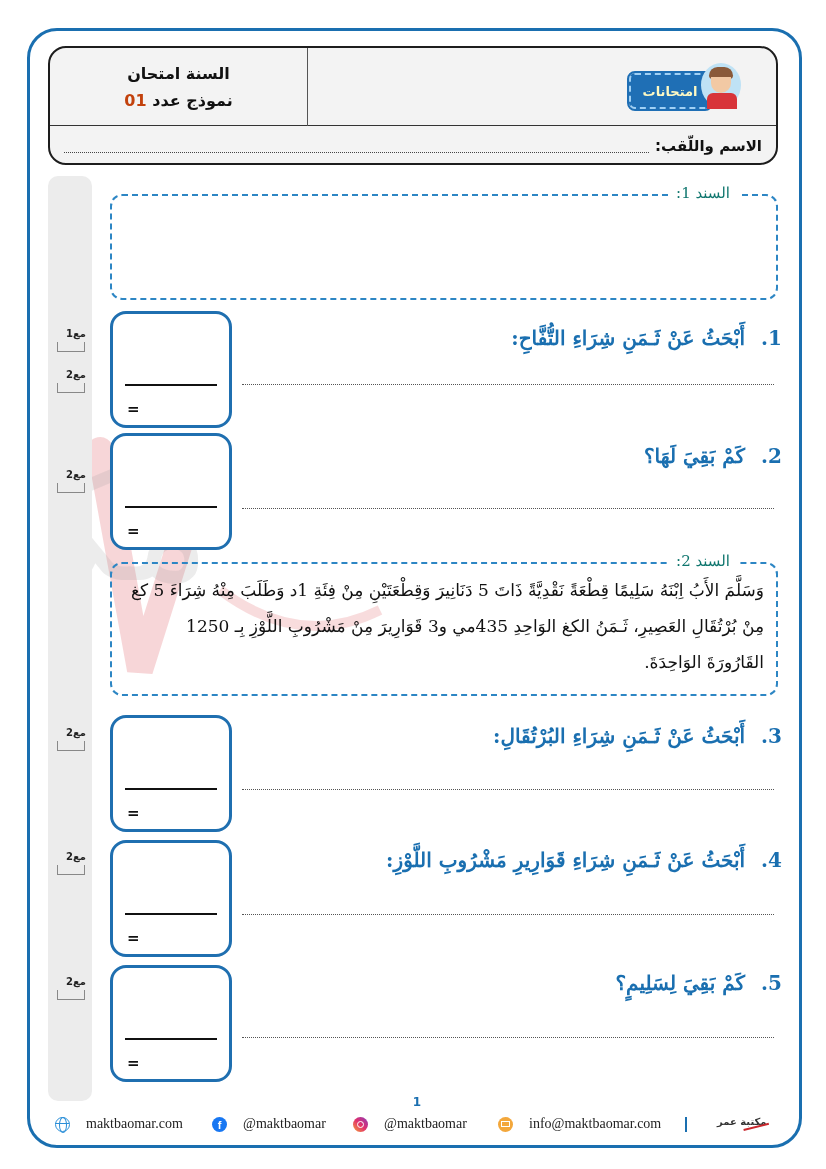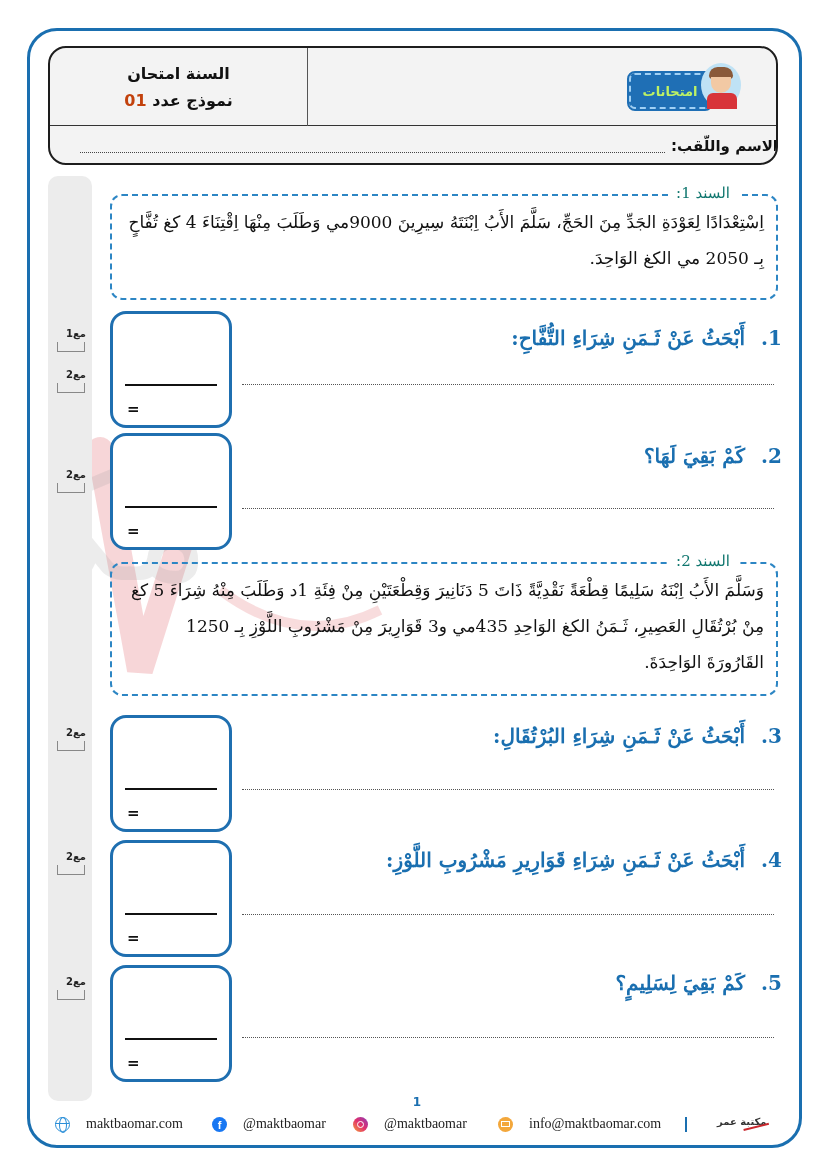--- a/index.html
+++ b/index.html
@@ -20,31 +20,31 @@
   .header-cell { position: absolute; top: 0; height: 78px; display: flex; flex-direction: column; align-items: center; justify-content: center; gap: 8px; direction: rtl; }
   .cell-left { left: 0; width: 258px; border-right: 1.5px solid #555; }
   .cell-mid { left: 258px; width: 290px; }
   .cell-right { left: 548px; width: 180px; }
   .h-title { font-family: "DejaVu Sans", sans-serif; font-weight: bold; font-size: 16px; color: #111; }
   .h-blue { color: #c2410c; }
 
   .logo { position: relative; width: 118px; height: 52px; }
   .logo-badge {
     position: absolute; left: 0; top: 12px; width: 82px; height: 36px; background: #1f6fb5; border-radius: 6px;
-    border: 2px dashed #9fd0f5; outline: 2px solid #1f6fb5; color: #bef264; font-weight: bold; font-size: 13px;
+    border: 2px dashed #9fd0f5; outline: 2px solid #1f6fb5; color: #fef9c3; font-weight: bold; font-size: 13px;
     display: flex; align-items: center; justify-content: center; direction: rtl;
   }
   .logo-face {
     position: absolute; right: 6px; top: 2px; width: 40px; height: 44px; border-radius: 50%; background: #bfe2f5;
   }
   .logo-face::before { content: ""; position: absolute; left: 8px; top: 4px; width: 24px; height: 12px; background: #8a5a3a; border-radius: 10px 10px 4px 4px; }
   .logo-face::after { content: ""; position: absolute; left: 10px; top: 14px; width: 20px; height: 16px; background: #f2c9a4; border-radius: 0 0 10px 10px; }
   .logo-shirt { position: absolute; right: 10px; top: 32px; width: 30px; height: 16px; background: #d8343a; border-radius: 6px 6px 0 0; }
 
-  .name-row { position: absolute; left: 16px; top: 78px; width: 100%; height: 39px; direction: rtl; display: flex; align-items: center; padding: 0 14px; }
+  .name-row { position: absolute; left: 0; top: 78px; width: 100%; height: 39px; direction: rtl; display: flex; align-items: center; padding: 0 14px; }
   .name-label { font-size: 15px; font-weight: bold; white-space: nowrap; margin-left: 6px; }
   .dots { flex: 1; border-bottom: 1.5px dotted #444; height: 14px; }
 
   
   .margin-col { position: absolute; left: 48px; top: 176px; width: 44px; height: 925px; background: #ececec; border-radius: 10px; }
   .mark { position: absolute; left: 8px; width: 30px; text-align: right; }
   .mark-label { font-size: 10px; font-weight: bold; color: #222; display: block; direction: rtl; }
   .mark-box { display: block; margin: 3px auto 0; width: 28px; height: 10px; border: 1.3px solid #888; border-top: none; }
 
   
@@ -141,21 +141,20 @@
     <span class="mark-box"></span>
   </div>
   <div class="mark" style="top:800px">
     <span class="mark-label">مع2</span>
     <span class="mark-box"></span>
   </div>
 </div>
 
 <div class="sanad" style="top:194px; height:106px;">
   <span class="sanad-title">السند 1:</span>
-  <span>اِسْتِعْدَادًا لِعَوْدَةِ الجَدِّ مِنَ الحَجِّ، سَلَّمَ الأَبُ اِبْنَتَهُ سِيرِينَ 9000مي وَطَلَبَ مِنْهَا اِقْتِنَاءَ 4 كغ تُفَّاحٍ بِـ 2050 مي الكغ الوَاحِدَ.</span>
 </div>
 
 <div class="q-title" style="top:326px">
   <span class="q-num">1.</span><span>أَبْحَثُ عَنْ ثَـمَنِ شِرَاءِ التُّفَّاحِ:</span>
 </div>
 <div class="q-dots" style="top:384px"></div>
 <div class="answer-box" style="top:311px">
   <div class="answer-line"></div>
   <span class="answer-eq">=</span>
 </div>

